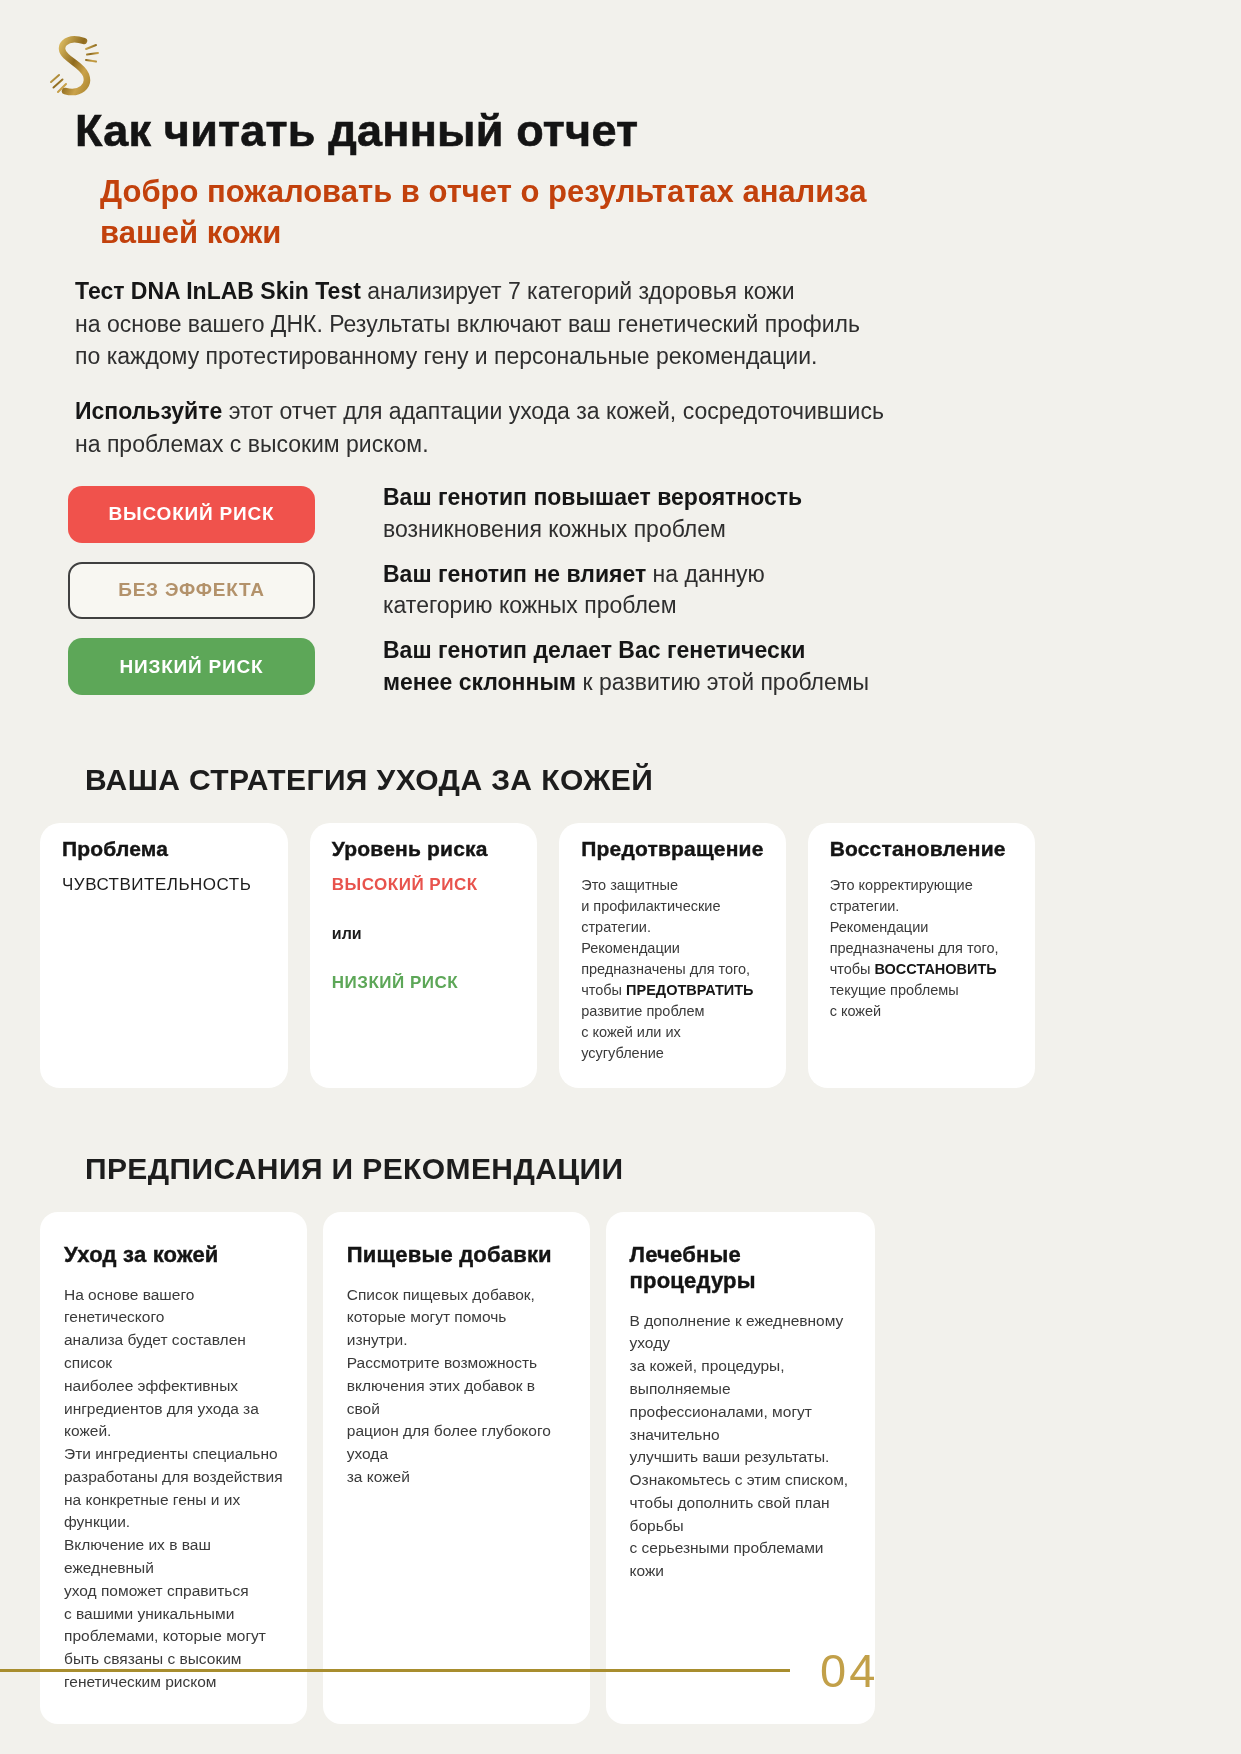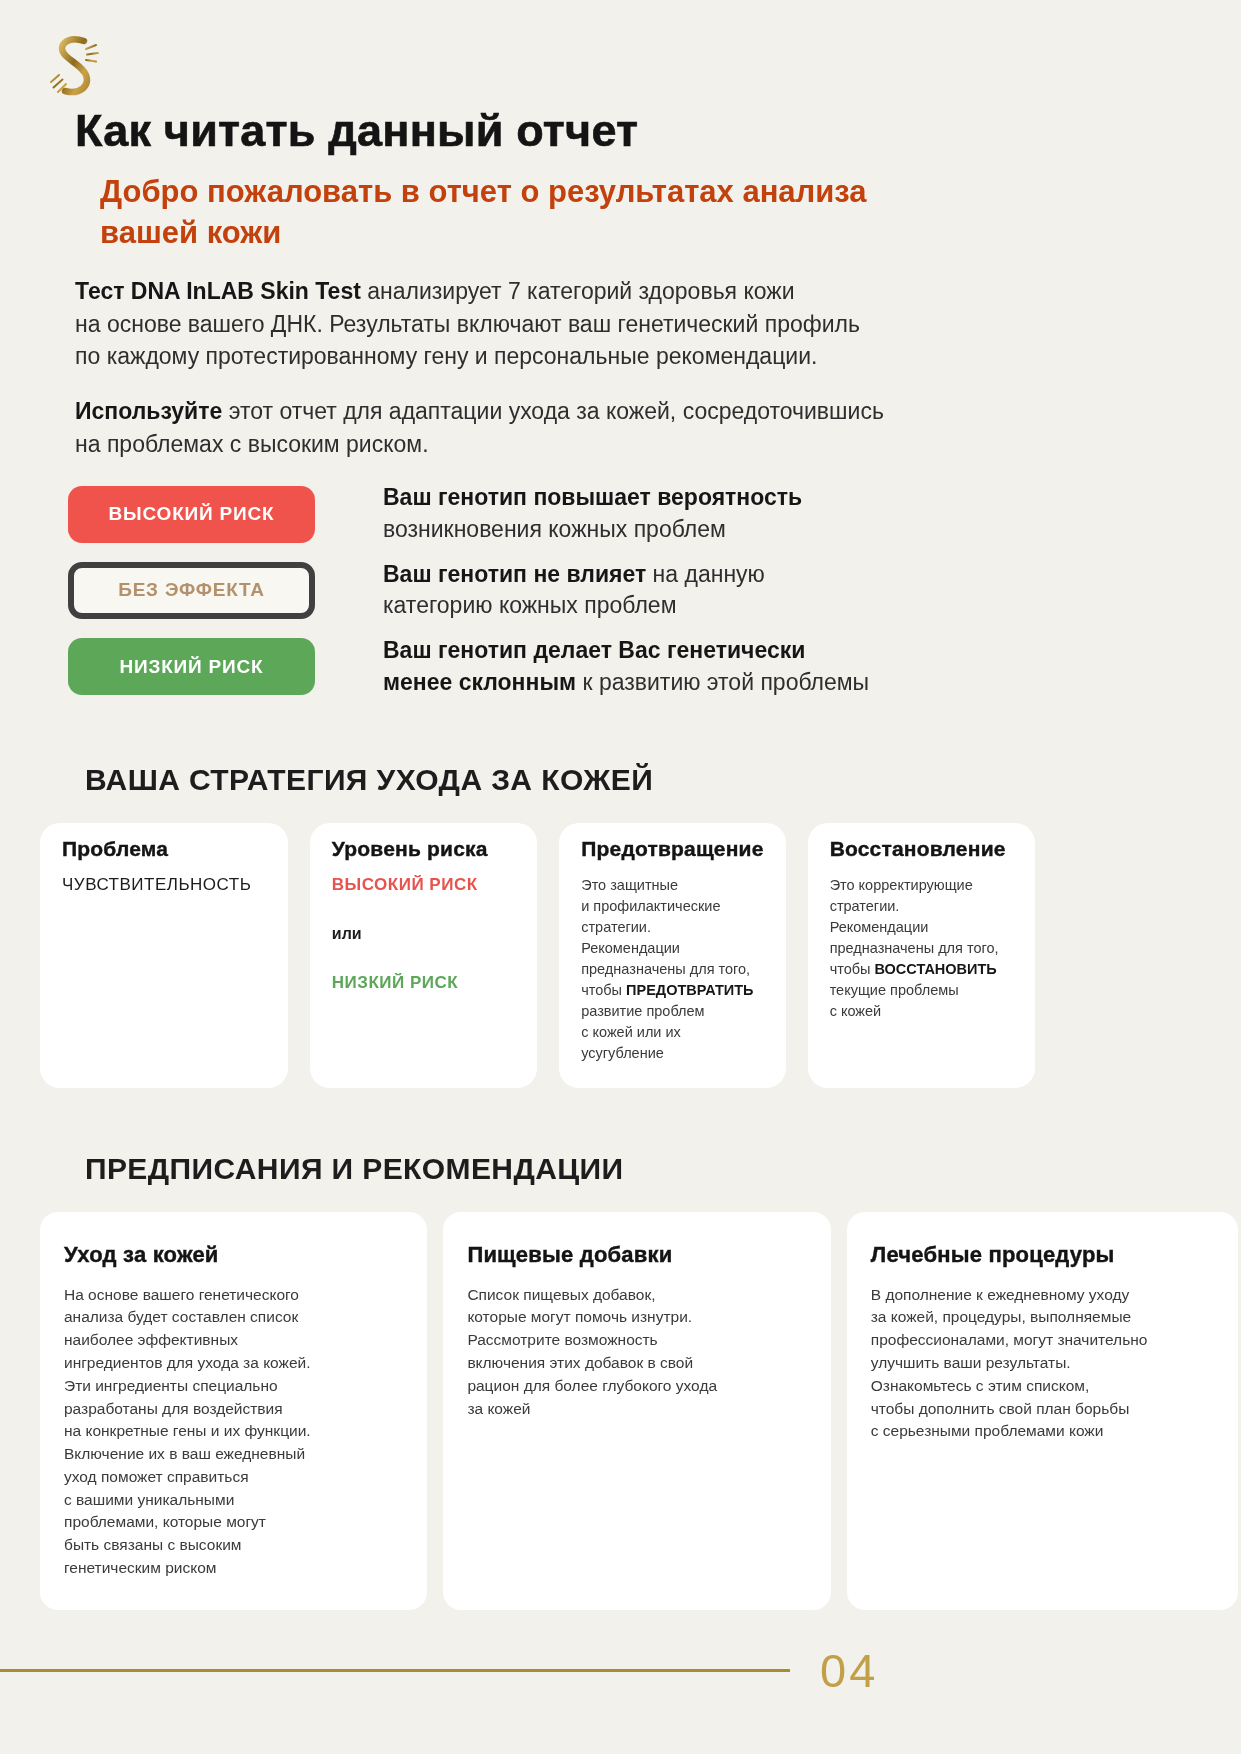--- a/index.html
+++ b/index.html
@@ -38,21 +38,21 @@
 
   .legend{margin:22px 0 0 68px;}
   .legend-row{display:flex;align-items:center;margin-bottom:13px;}
   .badge{
     flex:none;width:247px;min-height:57px;
     display:flex;align-items:center;justify-content:center;
     border-radius:14px;
     font-size:19px;font-weight:700;letter-spacing:0.8px;
   }
   .badge.high{background:#f0524c;color:#ffffff;}
-  .badge.none{background:#f8f7f2;color:#b3926b;border:6px solid #404040;}
+  .badge.none{background:#f8f7f2;color:#b3926b;border:2px solid #404040;}
   .badge.low{background:#5da758;color:#ffffff;}
   .legend-desc{
     margin-left:68px;
     font-size:23px;line-height:1.38;color:#2e2e2e;
     white-space:pre-line;
   }
   .legend-desc b{color:#161616;}
 
   .section-title{
     margin:64px 40px 0 85px;
@@ -76,21 +76,21 @@
   .risk-line{font-size:17px;font-weight:700;letter-spacing:0.5px;margin:0 0 30px;}
   .risk-line.high{color:#e8534d;}
   .risk-line.low{color:#5da758;margin-bottom:0;}
   .risk-or{font-size:16px;font-weight:700;color:#1c1c1c;margin:0 0 30px;}
   .card .card-body{
     font-size:14.5px;line-height:1.45;color:#3a3a3a;white-space:pre-line;
   }
   .card .card-body b{color:#161616;}
 
   .cards-reco{
-    margin:26px 0 0 40px;width:1198px;
+    margin:26px 0 0 40px;width:835px;
     display:grid;grid-template-columns:1fr 1fr 1.01fr;gap:16px;
   }
   .card.reco{padding:30px 24px;min-height:310px;border-radius:18px;}
   .card.reco h3{font-size:22px;margin-bottom:16px;}
   .card.reco .card-body{font-size:15.5px;line-height:1.47;}
 
   .footer-divider{
     position:absolute;left:0;top:1669px;
     width:790px;height:3px;background:#a88d2e;
   }

